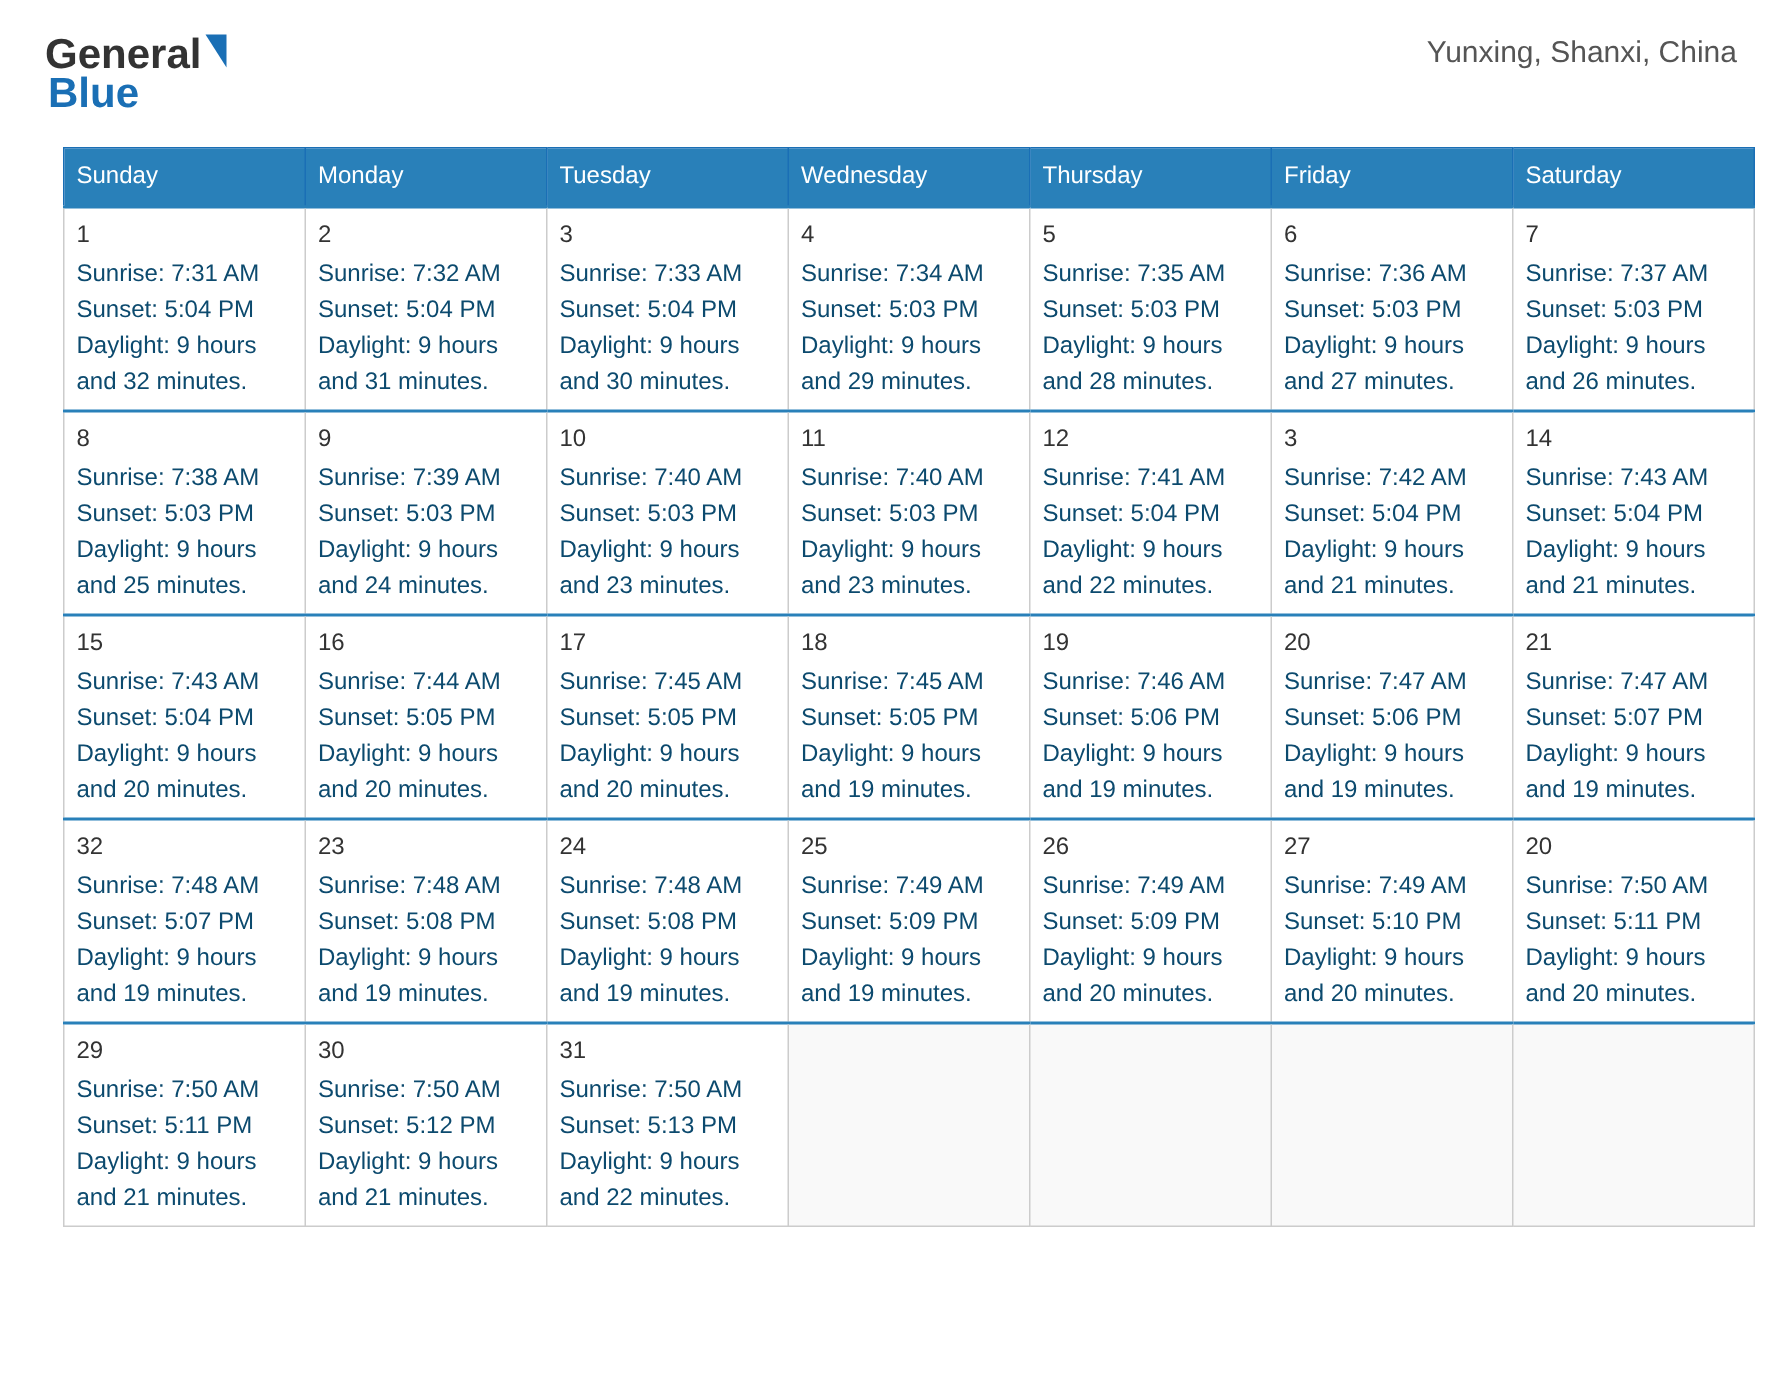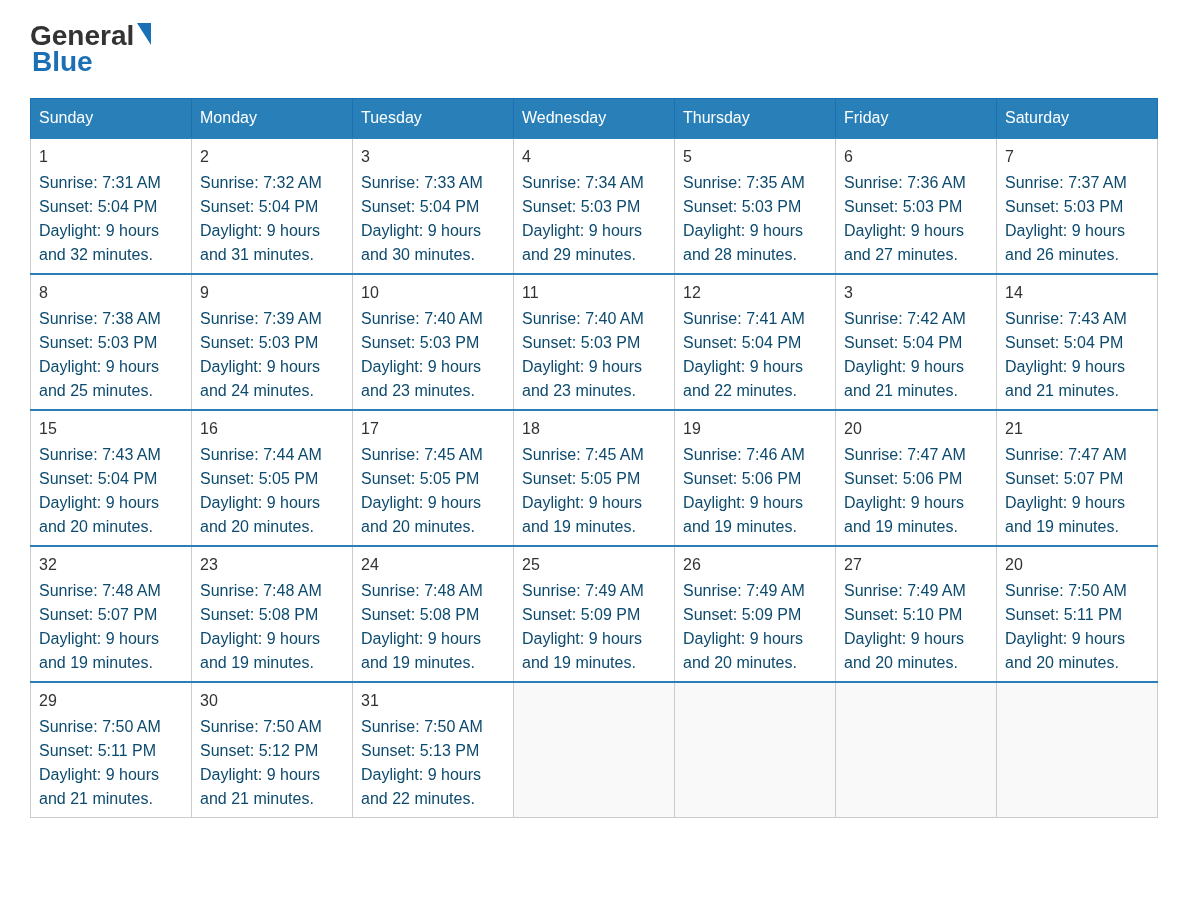--- a/index.html
+++ b/index.html
@@ -27,20 +27,21 @@
       line-height: 1.1;
     }
     .location {
       font-size: 20px;
       color: #555;
       margin-top: 4px;
     }
     .calendar {
       width: 100%;
       border-collapse: collapse;
+      margin-left: 12px;
     }
     .calendar th {
       background: #2980b9;
       color: #fff;
       padding: 10px 8px;
       font-size: 16px;
       font-weight: normal;
       text-align: left;
       border: 1px solid #1a6fb5;
     }
@@ -102,20 +103,21 @@
 
 <div class="header">
   <div class="logo-wrapper">
     <div class="logo-line1">
       <span style="font-size:28px;font-weight:bold;color:#333;">General</span>
       <span class="logo-arrow"></span>
     </div>
     <div class="logo-line2">Blue</div>
   </div>
   <div class="title-section">
+    <div class="location">Yunxing, Shanxi, China</div>
   </div>
 </div>
 
 <table class="calendar">
   <thead>
     <tr>
     <th>Sunday</th>
         <th>Monday</th>
         <th>Tuesday</th>
         <th>Wednesday</th>

